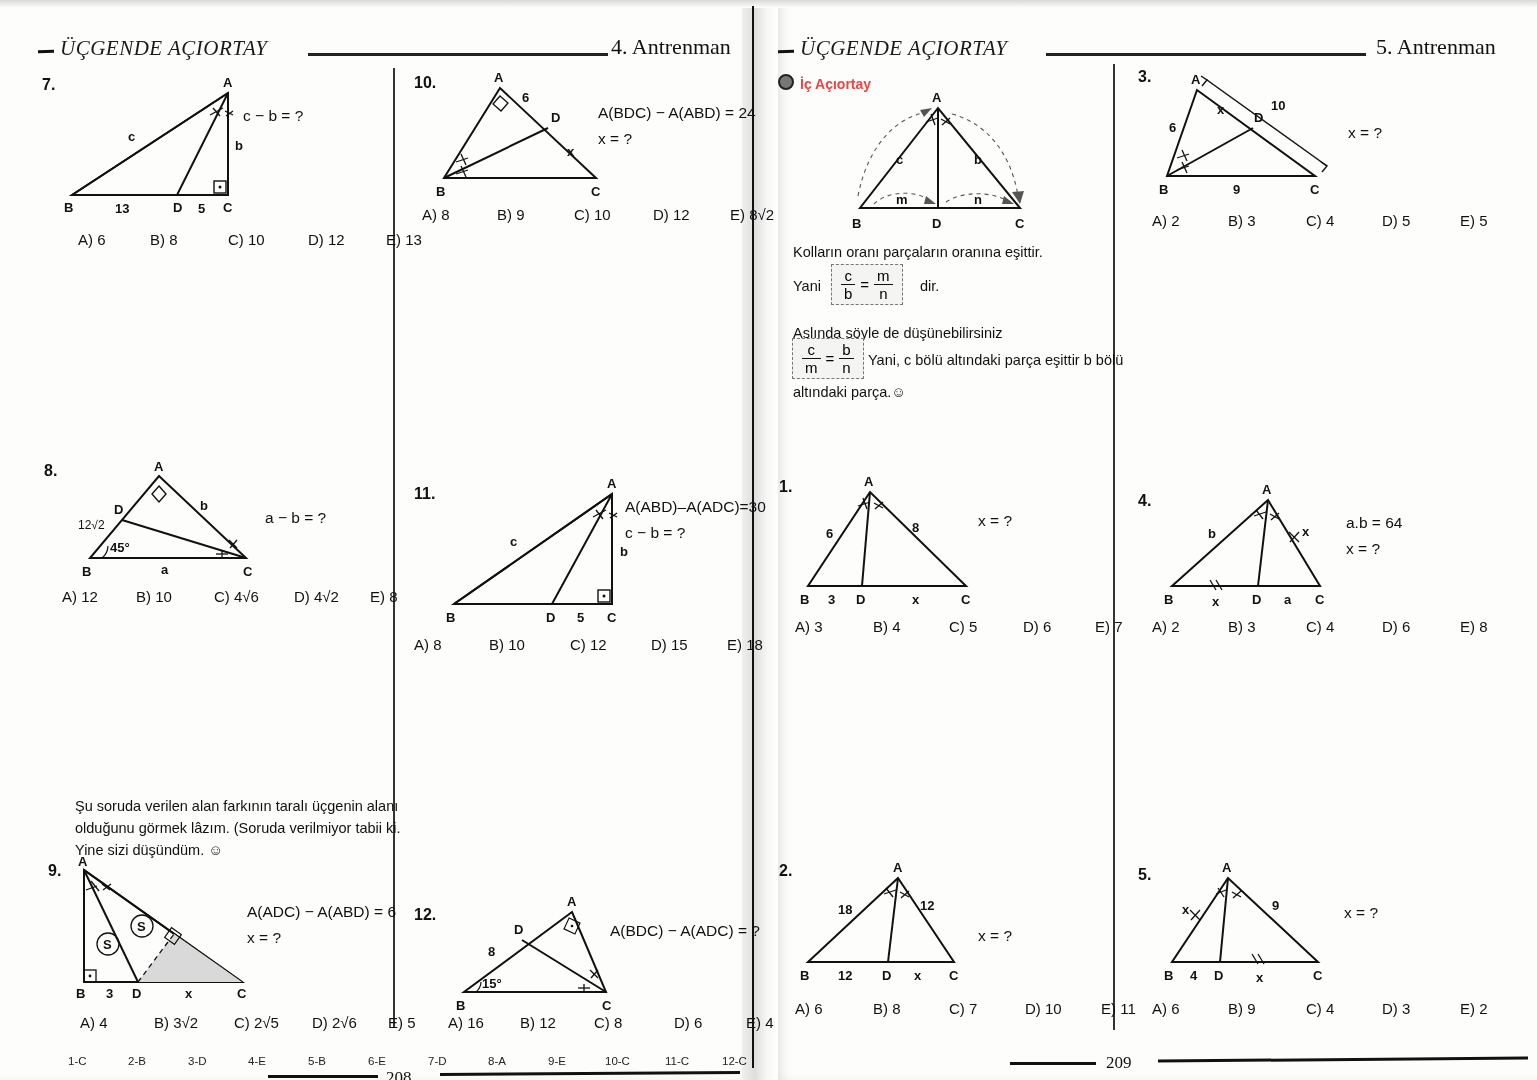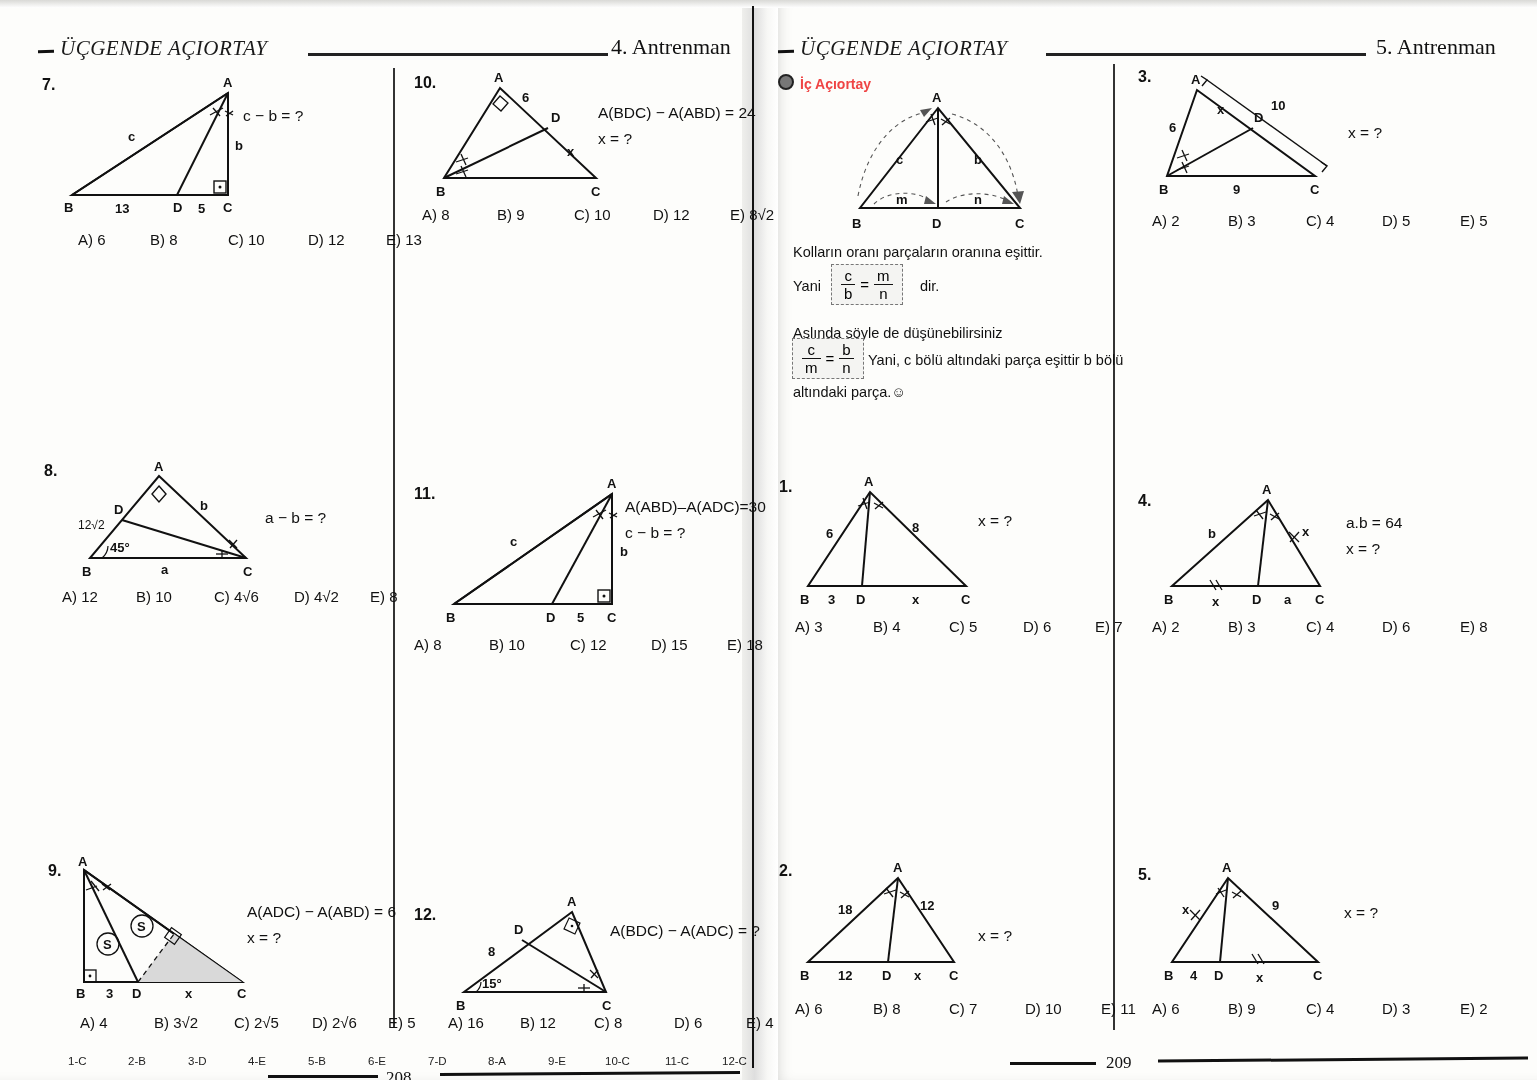--- a/index.html
+++ b/index.html
@@ -127,20 +127,21 @@
       <text class="lbl" x="95" y="112">a</text>
       <text class="lbl" x="44" y="90">45°</text>
     </svg>
   </div>
   <div class="given" style="left:78px;top:518px;font-size:12px;text-align:center;">12√2</div>
   <div class="given" style="left:265px;top:509px;">a − b = ?</div>
   <div class="opts" style="left:62px;top:588px;">
     <span style="width:74px">A) 12</span><span style="width:78px">B) 10</span><span style="width:80px">C) 4√6</span><span style="width:76px">D) 4√2</span><span>E) 8</span>
   </div>
 
+  <div class="note" style="left:75px;top:795px;">Şu soruda verilen alan farkının taralı üçgenin alanı olduğunu görmek lâzım. (Soruda verilmiyor tabii ki. Yine sizi düşündüm. ☺</div>
   <div class="qnum" style="left:48px;top:862px;">9.</div>
   <div class="fig" style="left:70px;top:860px;">
     <svg width="200" height="140" viewBox="0 0 200 140">
       <polygon points="14,10 14,122 172,122" fill="none" stroke="#111" stroke-width="2"></polygon>
       <line x1="14" y1="10" x2="172" y2="122" stroke="#111" stroke-width="2"></line>
       <line x1="14" y1="10" x2="68" y2="122" stroke="#111" stroke-width="2"></line>
       <polygon points="68,122 172,122 104,74" fill="#d9d9d9" stroke="none"></polygon>
       <line x1="68" y1="122" x2="104" y2="74" stroke="#111" stroke-width="1.3" stroke-dasharray="5,4"></line>
       <rect x="14" y="110" width="12" height="12" fill="none" stroke="#111" stroke-width="1.3"></rect>
       <circle cx="20" cy="116" r="1.4" fill="#111"></circle>

